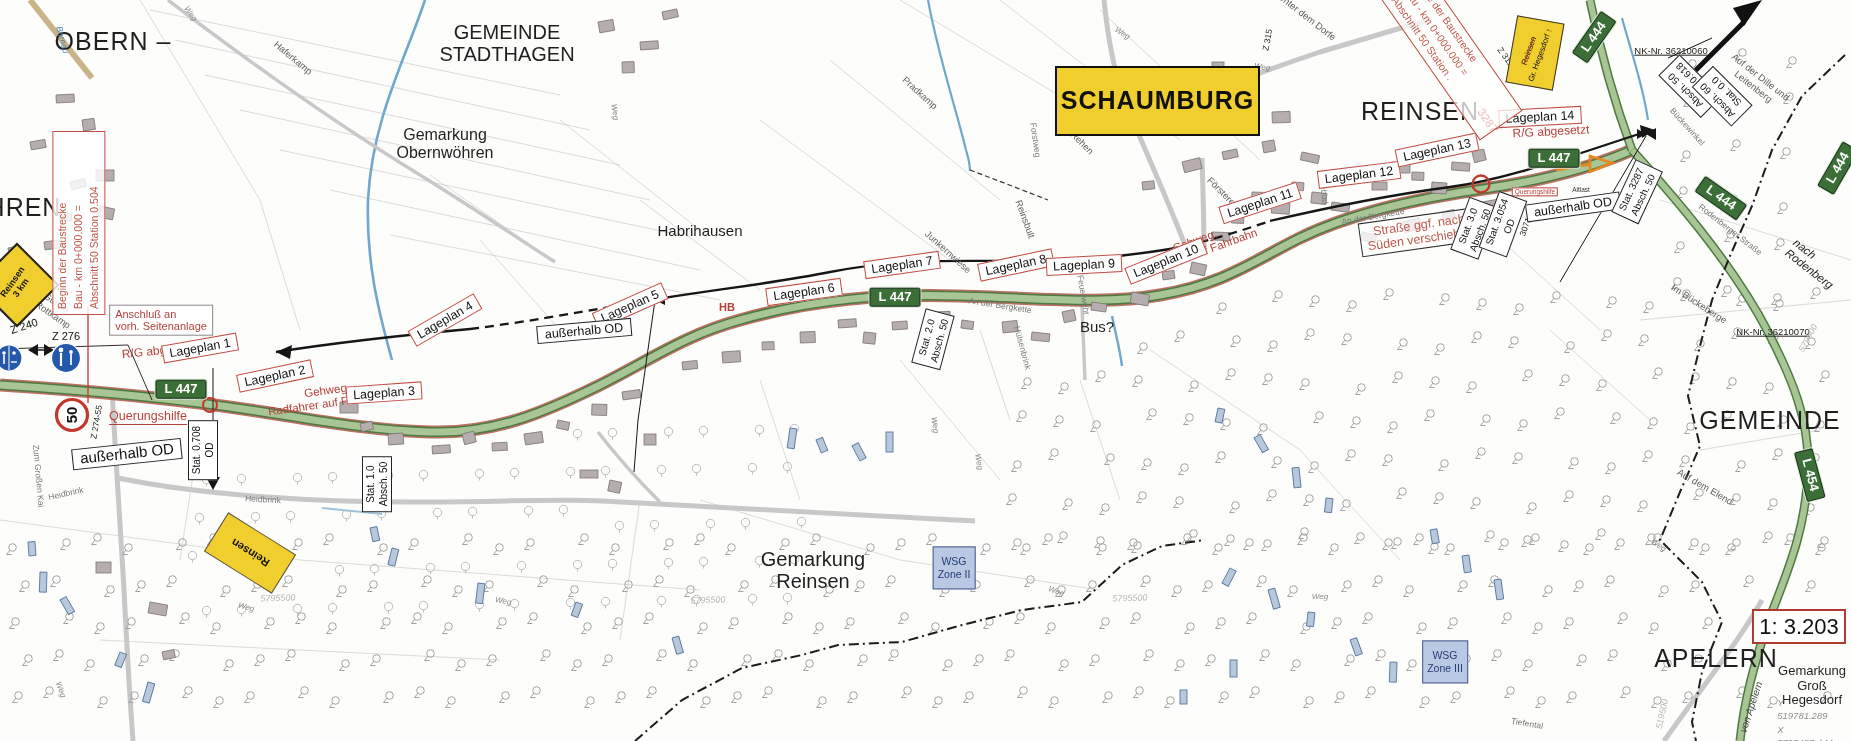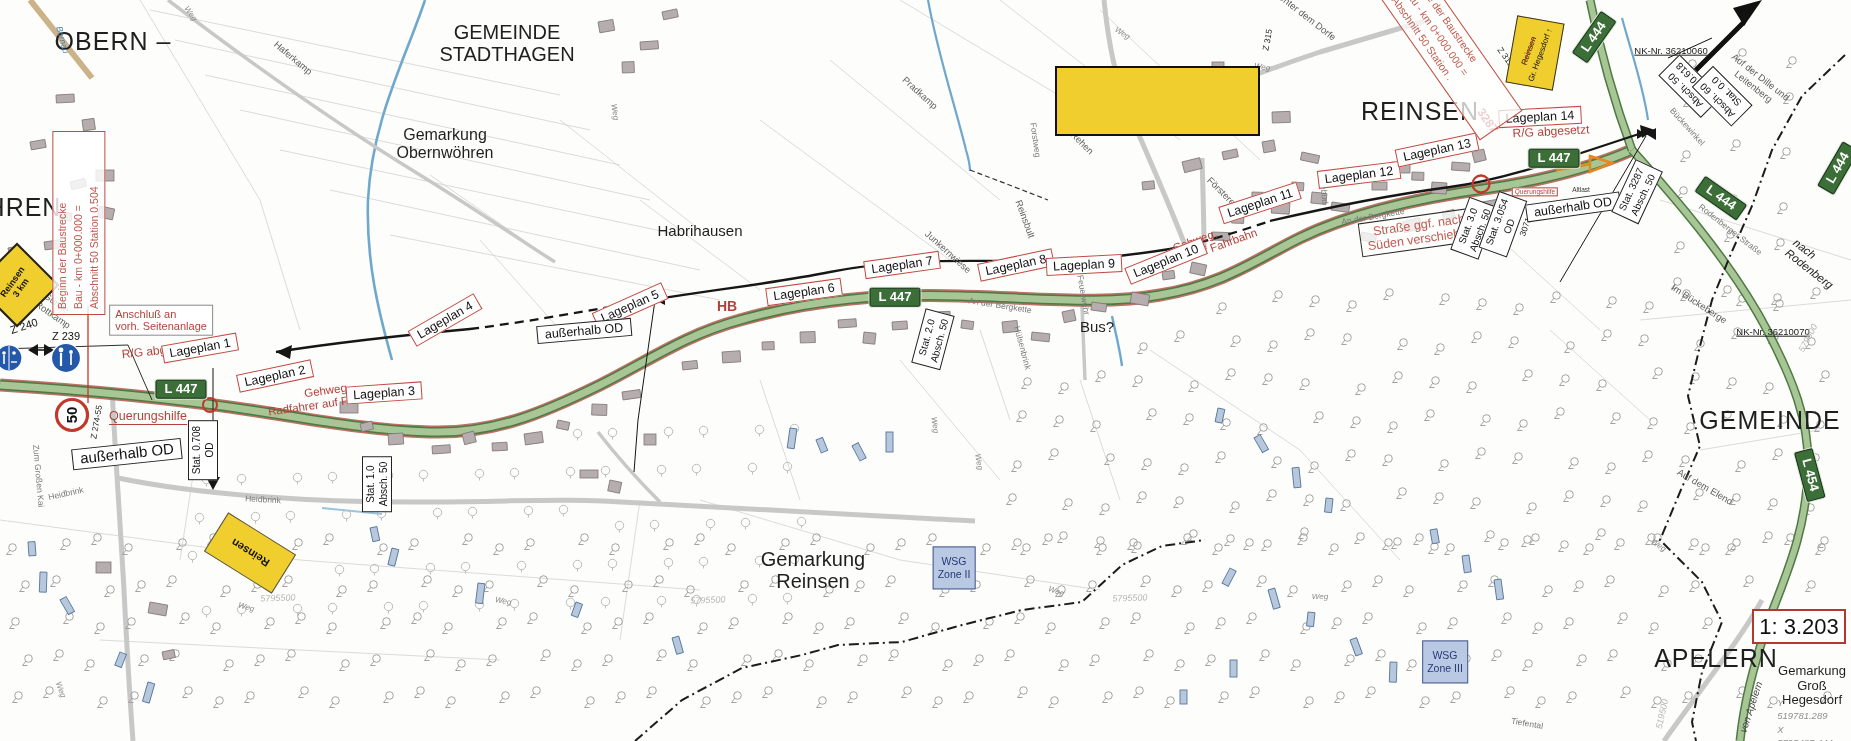--- a/index.html
+++ b/index.html
@@ -20,21 +20,21 @@
   .tiny{font-size:6.5px;color:#333;}
   .faint{font-size:9px;color:#b5b5b5;font-style:italic;}
   .coord{font-size:9.5px;color:#8f8f8f;font-style:italic;text-align:left;line-height:1.4;}
   .nk{font-size:9.5px;color:#222;text-decoration:underline;}
   .blue-t{font-size:8.5px;color:#4a7fae;font-style:italic;}
   .zlbl{font-size:11px;color:#111;}
   .zlbl-s{font-size:8.5px;color:#222;}
   .spd{font-size:15px;font-weight:700;color:#111;}
   .red-n{color:#b5413c;font-size:12px;}
   .red-nc{color:#b5413c;font-size:11.5px;text-align:center;}
-  .red-s{color:#b5413c;font-size:14px;font-weight:700;}
+  .red-s{color:#b5413c;font-size:11px;font-weight:700;}
   .red-b{color:#b5413c;font-weight:700;font-size:12px;}
   .red-u{color:#b5413c;font-size:12.5px;border-bottom:1.2px solid #b5413c;padding-bottom:1px;}
   .lageplan-box{font-size:12.5px;color:#111;background:#fff;border:1.8px solid #c14b42;padding:1px 6px;white-space:nowrap;}
   .od-box{font-size:15px;color:#111;background:#fff;border:1.6px solid #222;padding:1px 7px;white-space:nowrap;}
   .od-box.small{font-size:12.5px;}
   .anschluss{font-size:11px;color:#b5413c;background:#fff;border:1.4px solid #8a8a8a;padding:2px 5px;text-align:left;}
   .strasse-note{font-size:12.5px;color:#c05a50;background:rgba(255,255,255,.78);border:1.6px solid #2a2a2a;padding:2px 6px;text-align:center;}
   .stat-box{font-size:10px;color:#111;background:#fff;border:1.4px solid #222;padding:1px 5px;text-align:center;line-height:1.3;white-space:pre-line;}
   .green-sign{background:#3c6e38;color:#fff;border:1.5px solid #17301a;font-size:13px;font-weight:700;padding:1px 8px;border-radius:2px;white-space:nowrap;box-shadow:0 0 0 1px #d9e4d4;}
   .wsg-box{background:#b9c9e4;color:#253a77;border:1.5px solid #47578a;font-size:10.5px;text-align:center;padding:8px 4px;line-height:1.2;}
@@ -1218,21 +1218,21 @@
       <div class="m nk" style="left: 1671px; top: 51px; transform: translate(-50%, -50%) rotate(0deg);">NK-Nr. 36210060</div>
       <div class="m nk" style="left: 1773px; top: 332px; transform: translate(-50%, -50%) rotate(0deg);">NK-Nr. 36210070</div>
       <div class="m coord" style="left: 1805px; top: 723px; transform: translate(-50%, -50%) rotate(0deg);">Y 519781.289
 X 5795487.444</div>
       <div class="m faint" style="left: 1662px; top: 714px; transform: translate(-50%, -50%) rotate(-78deg);">519500</div>
       <div class="m faint" style="left: 1808px; top: 338px; transform: translate(-50%, -50%) rotate(-62deg);">579600</div>
       <div class="m faint" style="left: 278px; top: 598px; transform: translate(-50%, -50%) rotate(-2deg);">5795500</div>
       <div class="m faint" style="left: 708px; top: 600px; transform: translate(-50%, -50%) rotate(-2deg);">5795500</div>
       <div class="m faint" style="left: 1130px; top: 598px; transform: translate(-50%, -50%) rotate(-2deg);">5795500</div>
       <div class="m zlbl" style="left: 24px; top: 326px; transform: translate(-50%, -50%) rotate(-18deg);">Z 240</div>
-      <div class="m zlbl" style="left: 66px; top: 336px; transform: translate(-50%, -50%) rotate(0deg);">Z 239</div>
+      <div class="m zlbl" style="left: 66px; top: 336px; transform: translate(-50%, -50%) rotate(0deg);">Z 276</div>
       <div class="m zlbl-s" style="left: 97px; top: 422px; transform: translate(-50%, -50%) rotate(-80deg);">Z 274-55</div>
       <div class="m zlbl-s" style="left: 221px; top: 537px; transform: translate(-50%, -50%) rotate(-78deg);">Z 310</div>
       <div class="m zlbl-s" style="left: 1505px; top: 57px; transform: translate(-50%, -50%) rotate(55deg);">Z 311</div>
       <div class="m zlbl-s" style="left: 1268px; top: 40px; transform: translate(-50%, -50%) rotate(-80deg);">Z 315</div>
       <div class="m zlbl-s" style="left: 1526px; top: 227px; transform: translate(-50%, -50%) rotate(-70deg);">3071</div>
       <div class="m red-s" style="left: 727px; top: 307px; transform: translate(-50%, -50%) rotate(0deg);">HB</div>
       <div class="m red-u" style="left: 148px; top: 417px; transform: translate(-50%, -50%) rotate(0deg);">Querungshilfe</div>
       <div class="m queru-box" style="left: 1535px; top: 192px; transform: translate(-50%, -50%) rotate(0deg);">Querungshilfe</div>
       <div class="m red-n" style="left: 160px; top: 351px; transform: translate(-50%, -50%) rotate(-6deg);">R/G abgesetzt</div>
       <div class="m red-n" style="left: 1551px; top: 132px; transform: translate(-50%, -50%) rotate(-3deg);">R/G abgesetzt</div>
@@ -1305,20 +1305,21 @@
       <div class="m y-diamond" style="left: 17px; top: 285px; transform: translate(-50%, -50%) rotate(45deg);"><span style="transform: rotate(-100deg);">Reinsen
 3 km</span></div>
       <div class="m y-rect" style="left: 250px; top: 553px; transform: translate(-50%, -50%) rotate(-58deg);"><span>Reinsen</span></div>
       <div class="m y-dir" style="left: 1535px; top: 53px; transform: translate(-50%, -50%) rotate(10deg);"><div class="inner">
           <div class="strike">Reinsen</div>
           <div>Gr. Hegesdorf ↑</div>
         </div></div>
     </div>
 
   <div id="landkreis">
+    <span>SCHAUMBURG</span>
   </div>
 
 
   <div id="beginn">
     <div>Beginn der Baustrecke</div>
     <div>Bau - km 0+000.000 =</div>
     <div>Abschnitt 50 Station 0.504</div>
   </div>
 
   <div id="ende">

